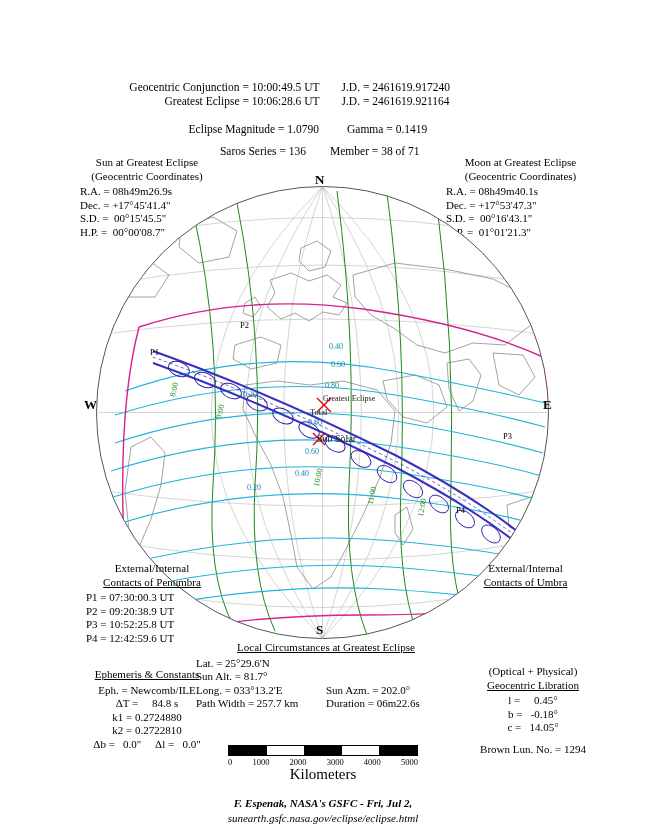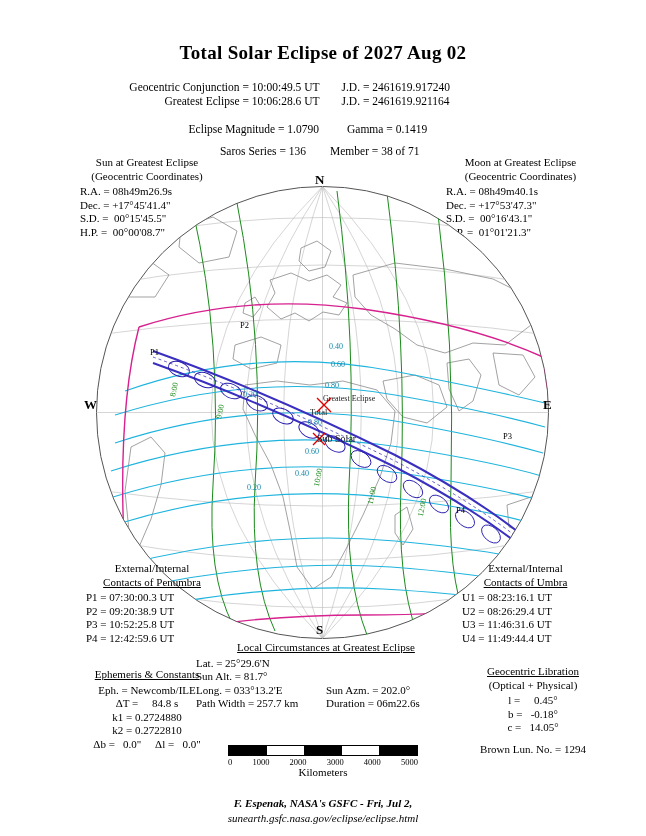--- a/index.html
+++ b/index.html
@@ -33,28 +33,27 @@
   .compass{position:absolute;font-size:13px;font-weight:bold;}
 
   .footer-credit{position:absolute;left:0;width:646px;text-align:center;font-size:11px;font-style:italic;}
 
   .scalebar{position:absolute;left:228px;top:745px;width:190px;}
   .scalebar .bar{height:9px;border:1px solid #000;display:flex;}
   .scalebar .bar div{flex:1;border-right:1px solid #000;}
   .scalebar .bar div:last-child{border-right:none;}
   .scalebar .bar div.fill{background:#000;}
   .scalebar .ticks{display:flex;justify-content:space-between;font-size:8.5px;margin-top:1px;}
-  .scalebar .cap{text-align:center;font-size:11px;margin-top:-1px;}
+  .scalebar .cap{text-align:center;font-size:15px;margin-top:-1px;}
 </style>
 </head>
 <body>
 
 <div class="page">
 
-  <div class="title">Total Solar Eclipse of  2027 Aug 02</div>
 
   <div class="hdr-line" style="top:81px;">
     <span class="hdr-l" style="width:215px;">Geocentric Conjunction =  10:00:49.5 UT</span><span style="display:inline-block;width:22px;"></span><span class="hdr-r" style="width:200px;">J.D. =  2461619.917240</span>
   </div>
   <div class="hdr-line" style="top:95px;">
     <span class="hdr-l" style="width:215px;">Greatest Eclipse =  10:06:28.6 UT</span><span style="display:inline-block;width:22px;"></span><span class="hdr-r" style="width:200px;">J.D. =  2461619.921164</span>
   </div>
   <div class="hdr-line" style="top:123px;">
     <span class="hdr-l" style="width:180px;">Eclipse Magnitude =  1.0790</span><span style="display:inline-block;width:28px;"></span><span class="hdr-r" style="width:160px;">Gamma =  0.1419</span>
   </div>
@@ -240,26 +239,20 @@
       <div class="rowline">P1 = 07:30:00.3 UT</div>
       <div class="rowline">P2 = 09:20:38.9 UT</div>
       <div class="rowline">P3 = 10:52:25.8 UT</div>
       <div class="rowline">P4 = 12:42:59.6 UT</div>
     </div>
   </div>
 
   <div class="blk" style="left:438px;top:562px;width:175px;">
     <div class="hd">External/Internal</div>
     <div class="hd"><u>Contacts of Umbra</u></div>
-    <div class="rows" style="padding-left:24px;">
-      <div class="rowline">U1 = 08:23:16.1 UT</div>
-      <div class="rowline">U2 = 08:26:29.4 UT</div>
-      <div class="rowline">U3 = 11:46:31.6 UT</div>
-      <div class="rowline">U4 = 11:49:44.4 UT</div>
-    </div>
   </div>
 
   <div class="blk" style="left:196px;top:641px;width:260px;">
     <div class="hd" style="text-decoration:underline;">Local Circumstances at Greatest Eclipse</div>
     <div class="rows">
       <div style="display:flex;flex-direction:column;">
         <span style="width:130px;">Lat. = 25°29.6'N</span>
         <span>Sun Alt. =   81.7°</span>
       </div>
       <div style="display:flex;">
@@ -278,22 +271,22 @@
     <div class="rows" style="text-align:center;">
       <div class="rowline">Eph. = Newcomb/ILE</div>
       <div class="rowline">ΔT =     84.8 s</div>
       <div class="rowline">k1 = 0.2724880</div>
       <div class="rowline">k2 = 0.2722810</div>
       <div class="rowline">Δb =   0.0"     Δl =   0.0"</div>
     </div>
   </div>
 
   <div class="blk" style="left:448px;top:665px;width:170px;">
+    <div class="hd">(Optical + Physical)</div>
     <div class="hd" style="text-decoration:underline;">Geocentric Libration</div>
-    <div class="hd">(Optical + Physical)</div>
     <div class="rows" style="text-align:center;">
       <div class="rowline">l =     0.45°</div>
       <div class="rowline">b =   -0.18°</div>
       <div class="rowline">c =   14.05°</div>
       <div class="rowline" style="margin-top:8px;">Brown Lun. No. = 1294</div>
     </div>
   </div>
 
   <div class="scalebar">
     <div class="bar">

